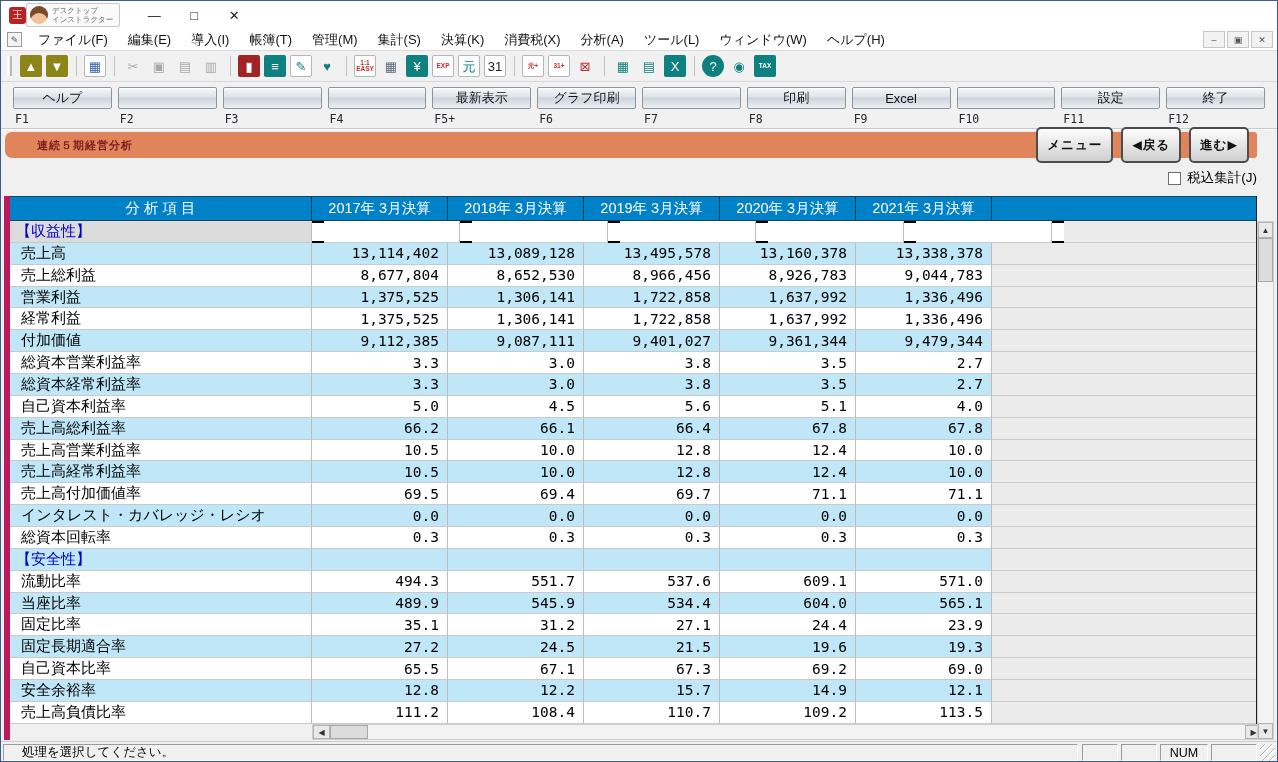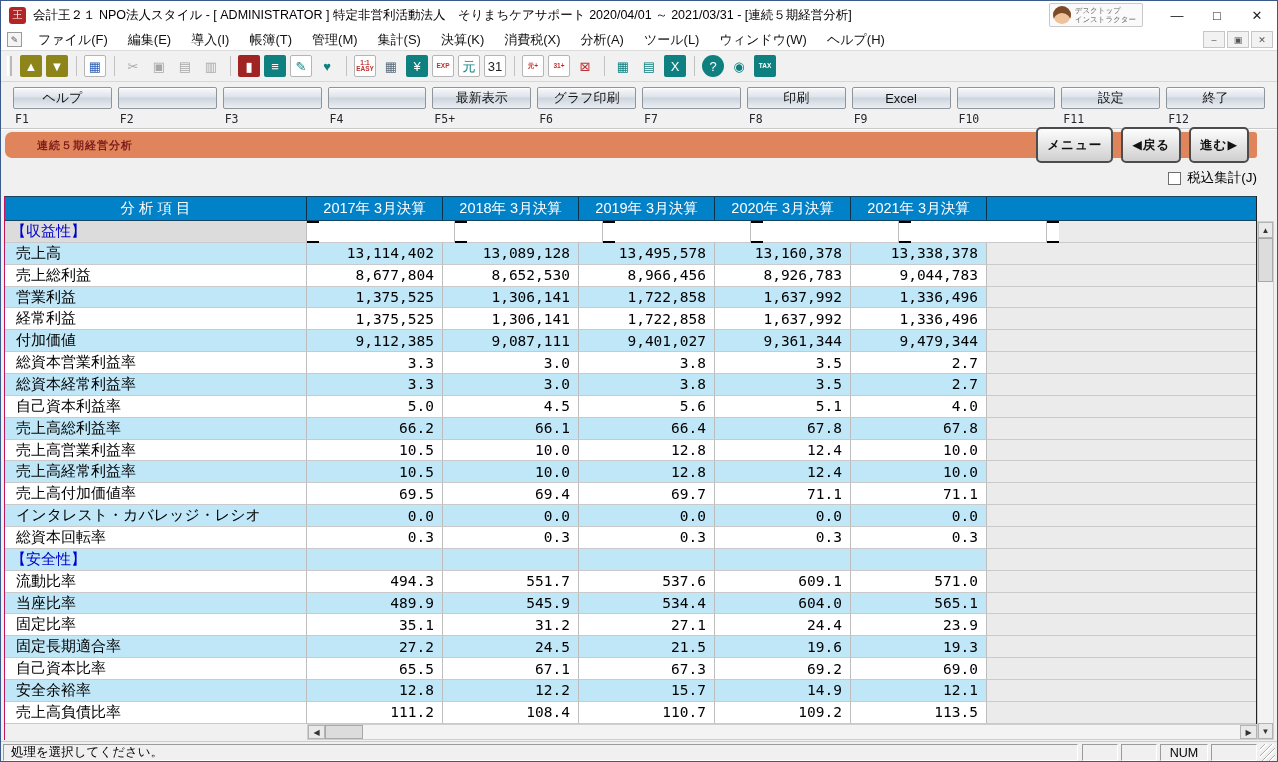--- a/index.html
+++ b/index.html
@@ -52,21 +52,21 @@
     border-radius:7px 3px 3px 7px; display:flex; align-items:center; }
   .band-title { color:#7f1d1d; font-weight:bold; font-size:11px; padding-left:32px; flex:1; letter-spacing:1px; }
   .bandbtn { height:20px; padding:16px 9px; margin-right:8px; border:2px solid #4c4c4c; border-radius:5px;
     background:linear-gradient(180deg,#fdfdfd,#cfcfcf); font-size:12.5px; font-weight:bold; color:#111;
     display:flex; align-items:center; letter-spacing:1px; }
   .chkrow { position:absolute; right:20px; top:39px; display:flex; align-items:center; }
   .chkbox { width:13px; height:13px; background:#fff; border:1px solid #6e6e6e; }
   .chklabel { font-size:13.5px; color:#000; margin-left:6px; }
   
   .grid-wrap { position:absolute; left:3px; top:66px; width:1272px; height:544px; display:flex; }
-  .grid { width:1253px; background:#f0f0f0; border-left:1px solid #be185d; border-right:1px solid #222; }
+  .grid { width:1253px; background:#f0f0f0; border-left:6px solid #be185d; border-right:1px solid #222; }
   .ghead { height:25px; display:flex; border-top:1px solid #15455f; border-bottom:1px solid #15455f; }
   .hc { background:var(--header,#0081c8); color:#fff; font-size:14.5px; display:flex; align-items:center;
     justify-content:center; border-right:1px solid #0c3049; }
   .w0{width:302px;} .w1,.w2,.w3,.w4,.w5{width:136px;} .wf{flex:1; border-right:none;}
   .gbody { height:503px; display:grid; grid-auto-rows:21.87px; }
   .trow { display:flex; background:#fff; }
   .trow.odd { background:var(--stripe,#bfe7f8); }
   .tc { border-right:1px solid #bdbdbd; border-bottom:1px solid #cacaca; font-size:15px; color:#000;
     display:flex; align-items:center; overflow:hidden; white-space:nowrap; }
   .c-label { width:302px; padding-left:11px; }
@@ -85,36 +85,35 @@
   .vscroll { width:17px; margin-top:25px; height:519px; background:#f3f3f3; border:1px solid #cfcfcf;
     display:flex; flex-direction:column; }
   .vbtn { height:16px; background:#e9e9e9; border:1px solid #b3b3b3; color:#333; font-size:8px;
     display:flex; align-items:center; justify-content:center; flex:0 0 auto; }
   .vthumb { height:44px; background:#dcdcdc; border:1px solid #a8a8a8; flex:0 0 auto; }
   .vtrack { flex:1; }
   
   .statusbar { height:22px; background:#f0f0f0; border-top:1px solid #cdcdcd; display:flex; align-items:stretch; padding:2px 2px 2px 2px; }
   .spanel { border:1px solid; border-color:#9b9b9b #fff #fff #9b9b9b; font-size:12.5px; color:#000;
     display:flex; align-items:center; }
-  .smsg { flex:1; padding-left:7px; margin-right:4px; }
+  .smsg { flex:1; padding-left:18px; margin-right:4px; }
   .sA { width:36px; margin-right:3px; }
   .sB { width:36px; margin-right:3px; }
   .sNUM { width:48px; justify-content:center; margin-right:3px; }
   .sC { width:46px; margin-right:3px; }
   .sgrip { width:15px; background:
     repeating-linear-gradient(135deg,transparent 0 3px,#b0b0b0 3px 4px,#fff 4px 5px); }
 </style>
 </head>
 <body>
 
 <div class="window">
 
   <div class="titlebar">
     <div class="appicon">王</div>
-    <div class="apptitle">会計王２１ NPO法人スタイル - [ ADMINISTRATOR ] 特定非営利活動法人　そりまちケアサポート 2020/04/01 ～ 2021/03/31 - [連続５期経営分析]</div>
     <div class="instructor">
       <div class="inst-avatar"></div>
       <div class="inst-text">
         <div>デスクトップ</div>
         <div>インストラクター</div>
       </div>
     </div>
     <div class="winbtn">—</div>
     <div class="winbtn">□</div>
     <div class="winbtn">✕</div>

